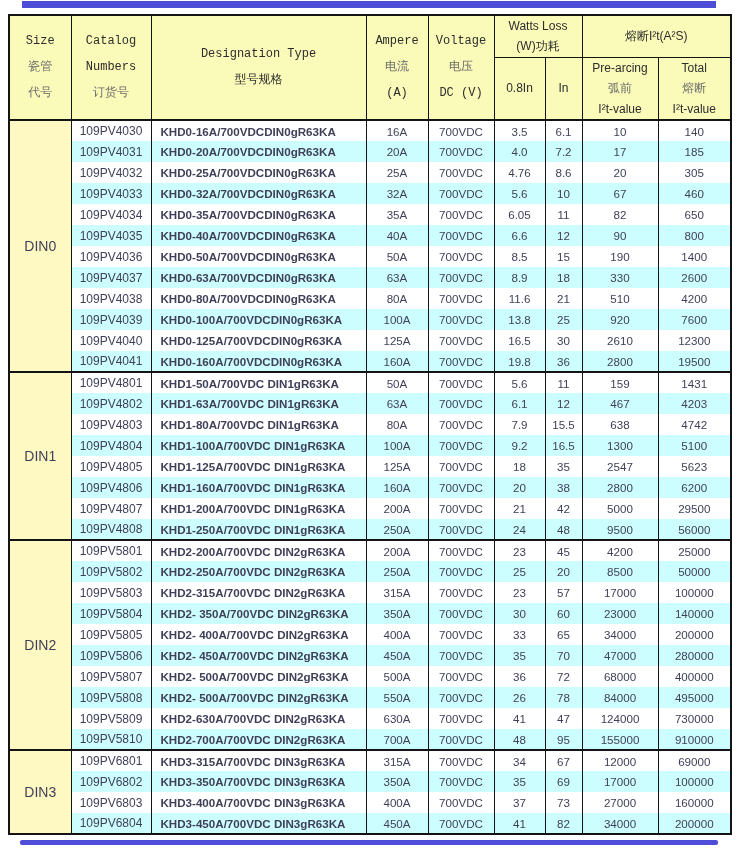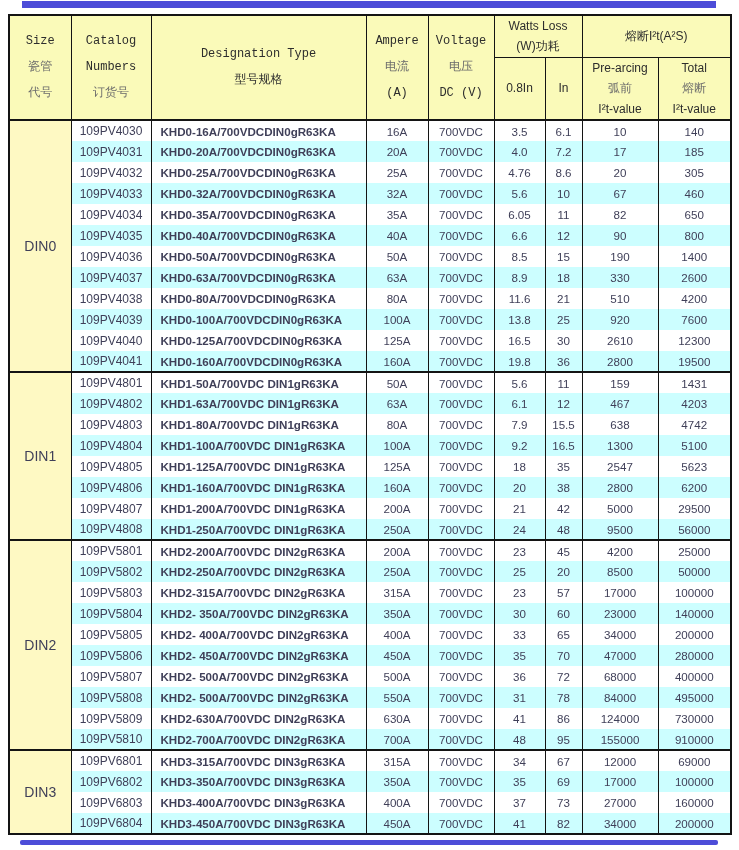--- a/index.html
+++ b/index.html
@@ -394,32 +394,32 @@
         <td>36</td>
         <td>72</td>
         <td>68000</td>
         <td>400000</td>
       </tr>
       <tr class="cyan">
         <td class="catalog-cell">109PV5808</td>
         <td class="designation-cell">KHD2- 500A/700VDC DIN2gR63KA</td>
         <td>550A</td>
         <td>700VDC</td>
-        <td>31</td>
+        <td>26</td>
         <td>78</td>
         <td>84000</td>
         <td>495000</td>
       </tr>
       <tr class="white">
         <td class="catalog-cell">109PV5809</td>
         <td class="designation-cell">KHD2-630A/700VDC DIN2gR63KA</td>
         <td>630A</td>
         <td>700VDC</td>
         <td>41</td>
-        <td>86</td>
+        <td>47</td>
         <td>124000</td>
         <td>730000</td>
       </tr>
       <tr class="cyan">
         <td class="catalog-cell">109PV5810</td>
         <td class="designation-cell">KHD2-700A/700VDC DIN2gR63KA</td>
         <td>700A</td>
         <td>700VDC</td>
         <td>48</td>
         <td>95</td>

